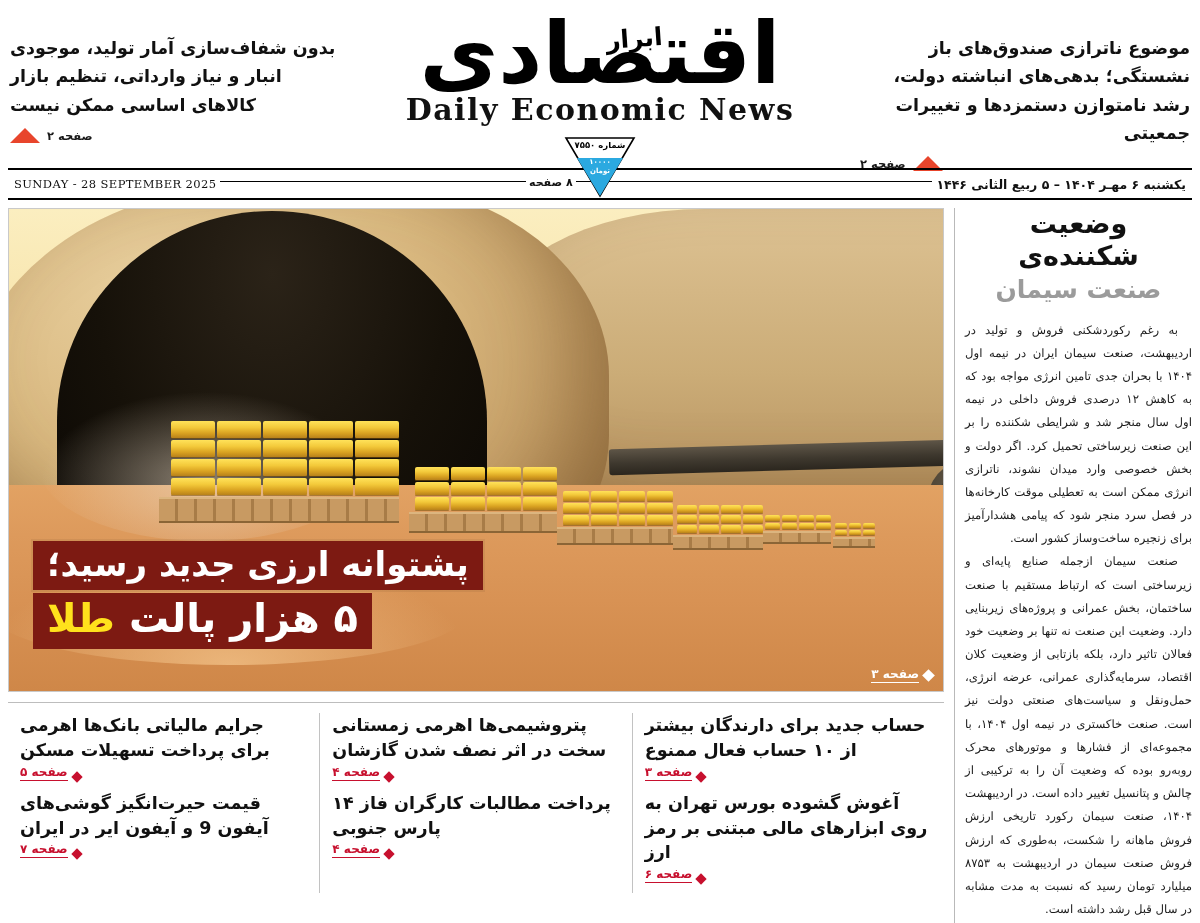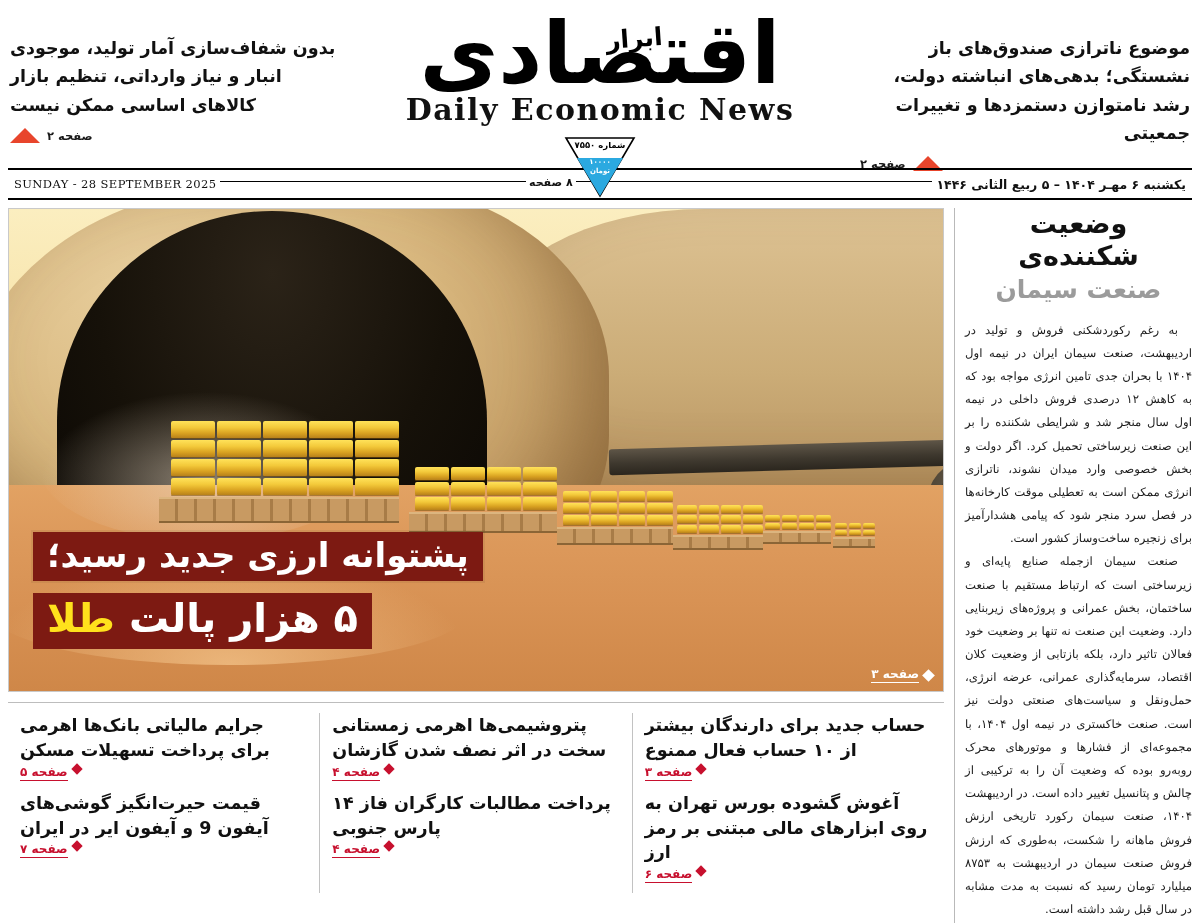--- a/index.html
+++ b/index.html
@@ -149,21 +149,21 @@
     font-size:11.7px;
     line-height:1.98;
     color:#1b1b1b;
     text-align:justify;
     text-align-last:right;
     font-family:"DejaVu Serif","Liberation Serif",serif;
   }
   .side-body p{margin:0 0 0 0;text-indent:14px;}
   .side-pageref{
     margin-top:8px;
-    display:flex;align-items:flex-start;gap:5px;justify-content:flex-end;
+    display:flex;align-items:flex-end;gap:5px;justify-content:flex-end;
     flex-direction:row-reverse;
   }
   .pr-label{
     font-size:13px;font-weight:bold;color:#c7102e;
     border-bottom:1.6px solid #c7102e;padding-bottom:1px;
   }
   .pr-diamond{width:9px;height:9px;background:#c7102e;transform:rotate(45deg);}
 
   
   .maincol{flex:1;padding-right:10px;box-sizing:border-box;}
@@ -273,21 +273,21 @@
     letter-spacing:-0.5px;
     box-shadow:0 0 0 2px rgba(0,0,0,.06);
   }
   .ovl-l2{
     display:inline-block;
     background:#7d1a12;
     color:#fff;
     font-size:40px;font-weight:bold;
     padding:5px 14px 9px 14px;
     line-height:1.04;
-    margin-top:12px;
+    margin-top:3px;
     letter-spacing:-0.5px;
   }
   .ovl-l2 .gold{color:#ffe11c;}
   .photo-pageref{
     position:absolute;z-index:10;right:10px;bottom:8px;
     display:flex;align-items:center;gap:5px;flex-direction:row-reverse;
     background:rgba(0,0,0,.0);
   }
   .photo-pageref .pr-label{color:#ffffff;border-bottom-color:#ffffff;font-size:12px;}
   .photo-pageref .pr-diamond{background:#ffffff;}

